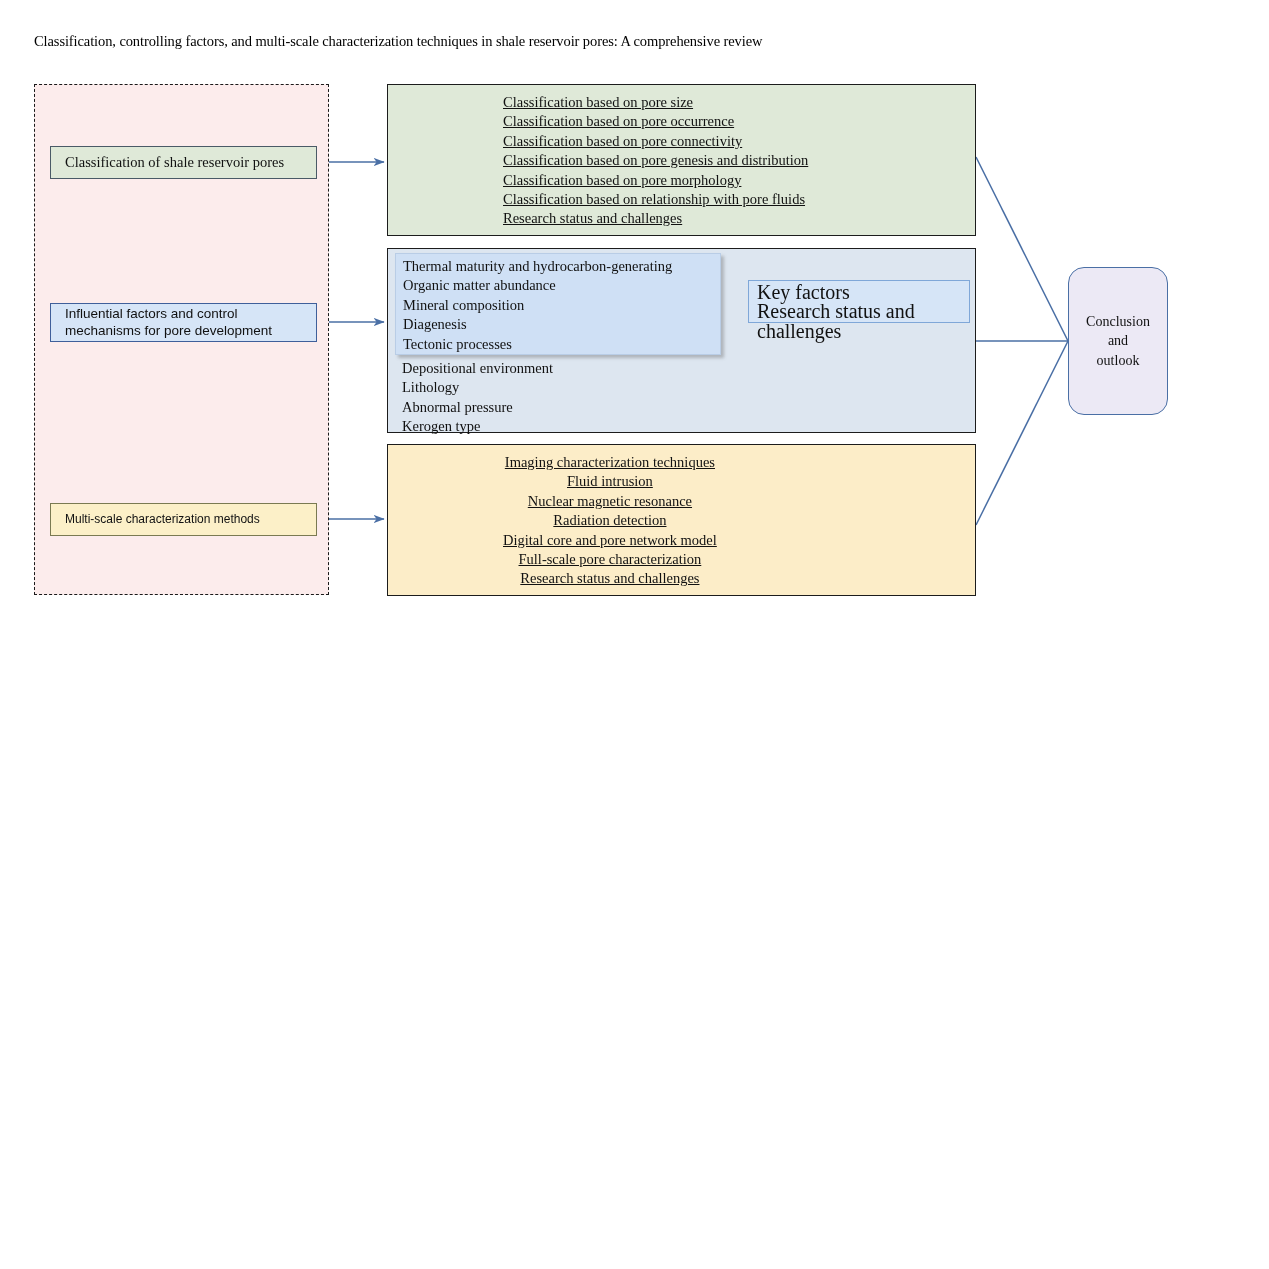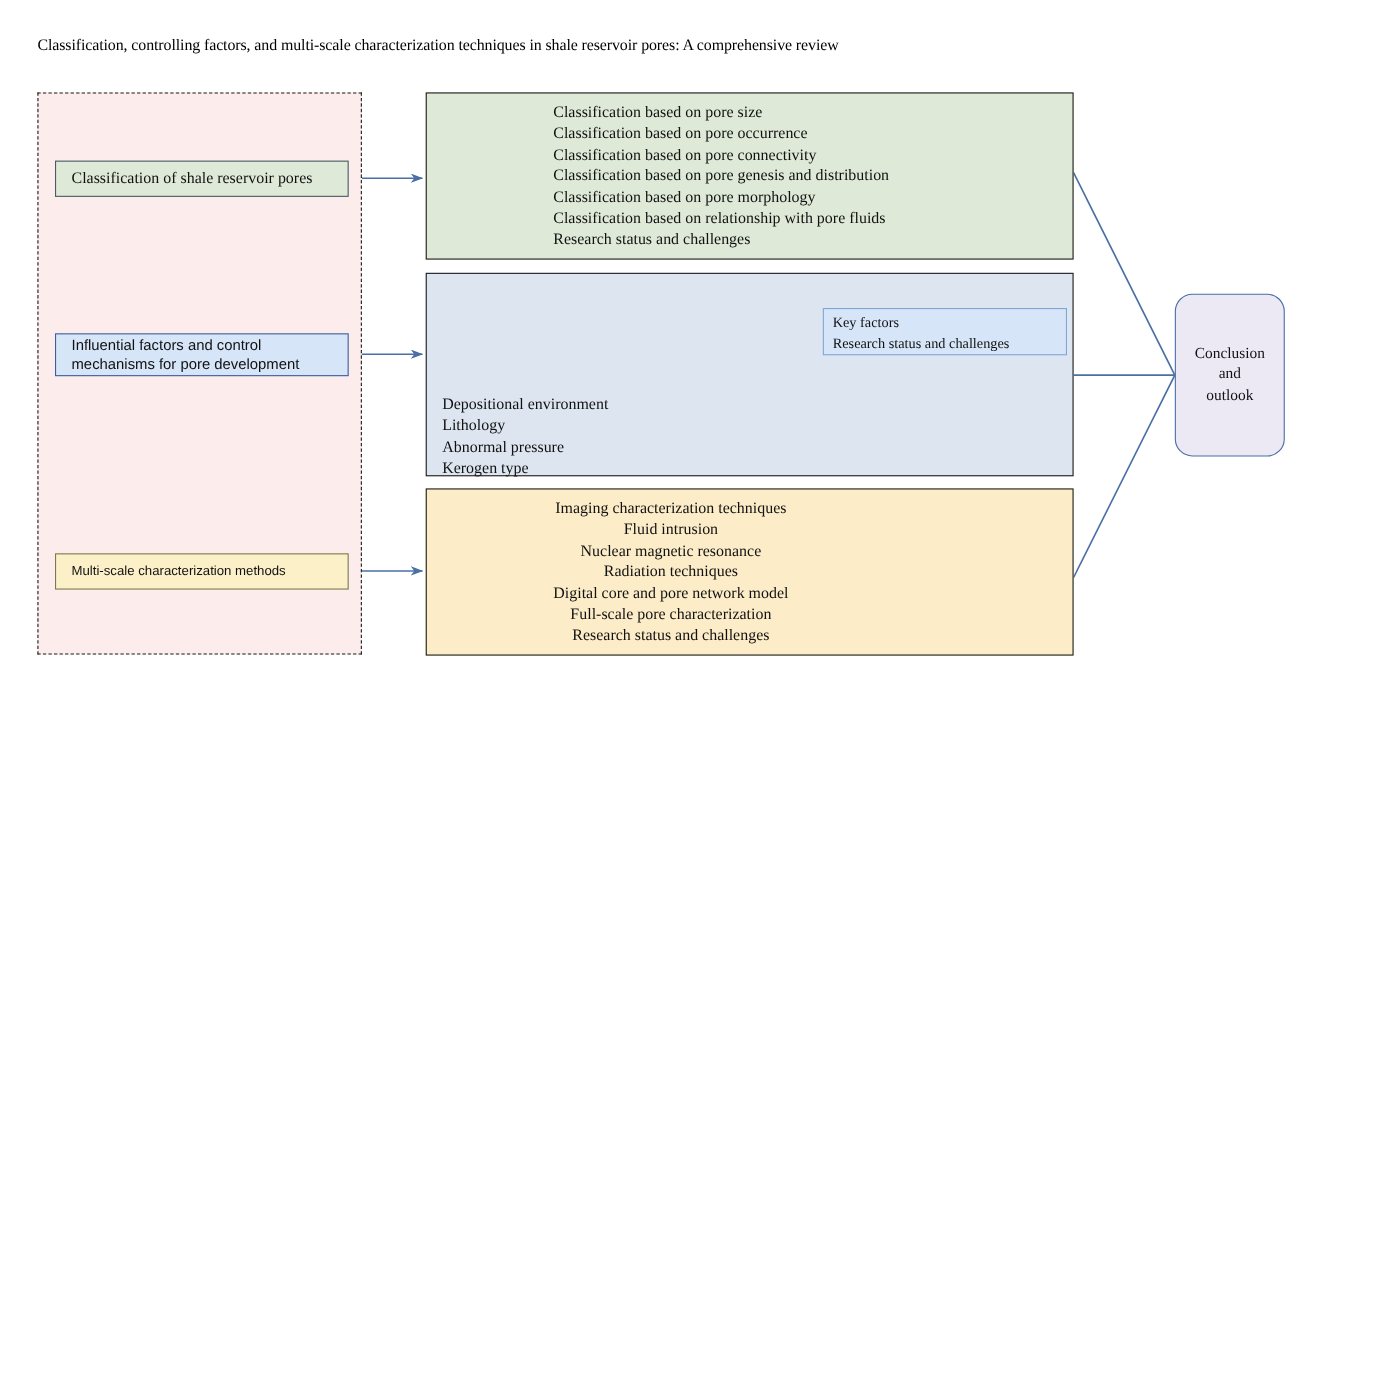--- a/index.html
+++ b/index.html
@@ -67,21 +67,21 @@
     background:#dfe9d8;
   }
   .panel-blue{
     left:387px;top:248px;width:589px;height:185px;
     background:#dde6f0;
   }
   .panel-yellow{
     left:387px;top:444px;width:589px;height:152px;
     background:#fcedc8;
   }
-  .panel-list{margin:0;padding:0;list-style:none;}
+  .panel-list{margin:0;padding:0;list-style:none;text-decoration:underline;}
   .panel-list li{white-space:nowrap;}
 
   .green-list{position:absolute;left:115px;top:8px;}
   .yellow-list{position:absolute;left:115px;top:8px;text-align:center;}
 
   
   .subbox{
     position:absolute;left:7px;top:4px;width:326px;height:102px;
     background:#cfe0f5;
     border:1px solid #b9cde6;
@@ -90,21 +90,21 @@
   }
   .subbox ul{position:absolute;left:7px;top:3px;margin:0;padding:0;list-style:none;}
   .blue-rest{position:absolute;left:14px;top:110px;margin:0;padding:0;list-style:none;}
 
   
   .keybox{
     position:absolute;left:748px;top:280px;width:222px;height:43px;
     background:#d6e5f7;border:1.3px solid #7fa7d8;
     box-sizing:border-box;
     font-family:"Liberation Serif", serif;
-    font-size:13px;line-height:19.4px;
+    font-size:20px;line-height:19.4px;
     padding:2px 0 0 8px;
   }
   .keybox ul{margin:0;padding:0;list-style:none;}
 
   
   .conclusion{
     position:absolute;left:1068px;top:267px;width:100px;height:148px;
     background:#ece9f5;border:1.3px solid #4a6fa5;border-radius:16px;
     box-sizing:border-box;
     display:flex;flex-direction:column;align-items:center;justify-content:center;
@@ -162,41 +162,50 @@
       <li>Classification based on pore occurrence</li>
       <li>Classification based on pore connectivity</li>
       <li>Classification based on pore genesis and distribution</li>
       <li>Classification based on pore morphology</li>
       <li>Classification based on relationship with pore fluids</li>
       <li>Research status and challenges</li>
     </ul>
   </div>
 
   <div class="panel panel-blue">
+    <div class="subbox">
+      <ul>
+        <li>Thermal maturity and hydrocarbon-generating</li>
+        <li>Organic matter abundance</li>
+        <li>Mineral composition</li>
+        <li>Diagenesis</li>
+        <li>Tectonic processes</li>
+      </ul>
+    </div>
     <ul class="blue-rest">
       <li>Depositional environment</li>
       <li>Lithology</li>
       <li>Abnormal pressure</li>
       <li>Kerogen type</li>
     </ul>
   </div>
 
   <div class="keybox">
     <ul>
       <li>Key factors</li>
       <li>Research status and challenges</li>
     </ul>
   </div>
 
   <div class="panel panel-yellow">
     <ul class="panel-list yellow-list">
       <li>Imaging characterization techniques</li>
       <li>Fluid intrusion</li>
       <li>Nuclear magnetic resonance</li>
-      <li>Radiation techniques</li>
+      <li>Radiation detection</li>
       <li>Digital core and pore network model</li>
       <li>Full-scale pore characterization</li>
       <li>Research status and challenges</li>
     </ul>
   </div>
 
   <div class="conclusion">
     <span>Conclusion</span>
     <span>and</span>
     <span>outlook</span>

